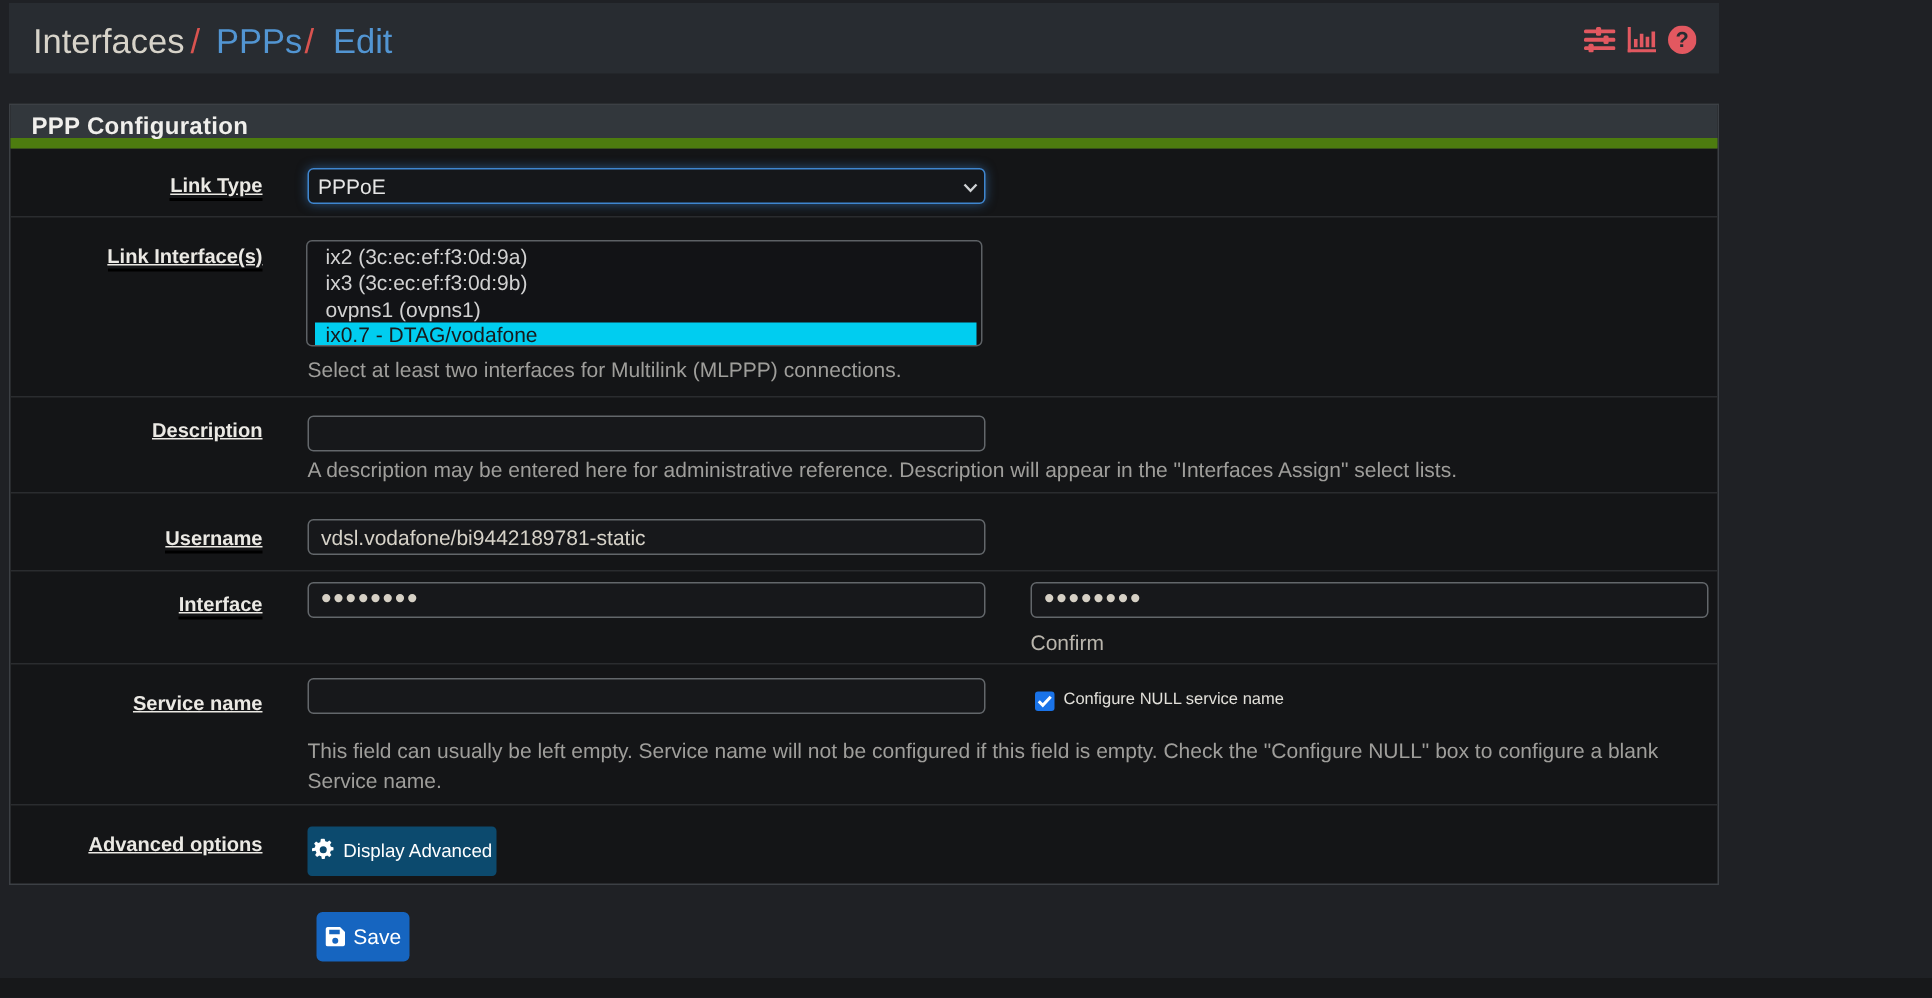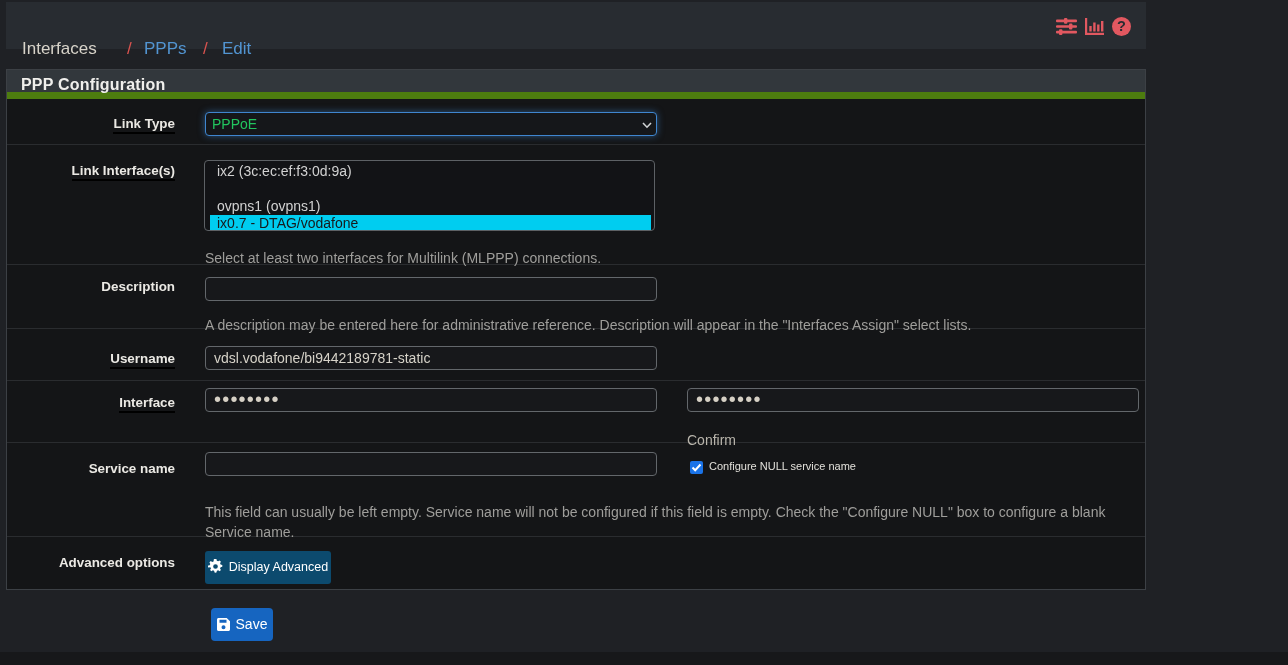--- a/index.html
+++ b/index.html
@@ -1,38 +1,38 @@
 <!DOCTYPE html>
 <html><head>
 <meta charset="utf-8">
 <style>
 * { margin:0; padding:0; box-sizing:border-box; }
 html,body { width:1288px; height:665px; background:#1f2125; font-family:"Liberation Sans", sans-serif; overflow:hidden; }
 body { position:relative; }
 
 #topbar { position:absolute; left:6px; top:2px; width:1140px; height:47px; background:#282c31; }
-#crumbs span { position:absolute; top:14px; font-size:17px; line-height:23px; color:#d7d3c9; white-space:nowrap;margin-top:21px; }
+#crumbs span { position:absolute; top:14px; font-size:23px; line-height:23px; color:#d7d3c9; white-space:nowrap; }
 #crumbs .sep { color:#d9534f; }
 #crumbs .lnk { color:#5295d2; }
 .ticon { position:absolute; }
 
 #panel { position:absolute; left:6px; top:69px; width:1140px; height:521px; background:#141517; border:1px solid #3c4045; }
 #phead { height:29px; background:#32373c; border-bottom:7px solid #4d7c0f; color:#f0efec; font-weight:bold; font-size:16px; line-height:29px; padding-left:14px; letter-spacing:0.2px; }
 #pbody { position:relative; height:490px; }
 
 .sep-line { position:absolute; left:0; width:1138px; height:1px; background:#2a2c2f; }
 
-.lbl { position:absolute; left:0; width:168px; text-align:right; font-weight:bold; font-size:13.4px; color:#ebe9e4; white-space:nowrap; }
+.lbl { position:absolute; left:0; width:168px; text-align:right; font-weight:bold; font-size:13.4px; color:#ebe9e4; white-space:nowrap;text-decoration:underline; }
 .req span { border-bottom:2px solid #000; padding-bottom:1px; }
 
 .dots { font-size:20px; letter-spacing:1.2px; color:#d6d0c5; position:relative; top:-1px; }
 .inp { position:absolute; height:24px; background:#17181b; border:1px solid #63676b; border-radius:4px; color:#d6d2c8; font-size:14px; line-height:22px; padding:0 8px; white-space:nowrap; }
-.help { position:absolute; font-size:14px; color:#9f9e9b; white-space:nowrap;margin-top:12px; }
+.help { position:absolute; font-size:14px; color:#9f9e9b; white-space:nowrap; }
 
-#sel { position:absolute; left:198px; top:13px; width:452px; height:24px; background:#15171a; border:1px solid #3f86cf; border-radius:4px; box-shadow:0 0 7px rgba(62,134,210,0.55); color:#22c55e; font-size:14px; line-height:22px; padding:0 6px; }
+#sel { position:absolute; left:198px; top:13px; width:452px; height:24px; background:#15171a; border:1px solid #3f86cf; border-radius:4px; box-shadow:0 0 7px rgba(62,134,210,0.55); color:#e5e5e5; font-size:14px; line-height:22px; padding:0 6px; }
 #sel svg { position:absolute; right:4px; top:7px; }
 
 #listbox { position:absolute; left:197px; top:61px; width:451px; height:71px; background:#121316; border:1px solid #5d6165; border-radius:4px; overflow:hidden;padding-left:28px; }
 .opt { position:absolute; left:5px; right:3px; height:17px; font-size:14px; color:#d2d2d2; line-height:17px; padding-left:7px; white-space:nowrap; }
 .opt.on { background:#00cdf0; color:#17191b; }
 
 .cb { position:absolute; width:13px; height:13px; background:#1a73e8; border-radius:2px; }
 .cb svg { position:absolute; left:1px; top:2px; }
 
 #btn-adv { position:absolute; left:198px; top:452px; width:126px; height:33px; background:#0c4a6e; border-radius:3px; color:#fff; font-size:12.5px; line-height:33px; text-align:center; }
@@ -99,20 +99,21 @@
     <div class="lbl req" style="top:17px"><span>Link Type</span></div>
     <div id="sel">PPPoE
       <svg width="10" height="10" viewBox="0 0 10 10">
           <polyline points="1,3 5,7.2 9,3" fill="none" stroke="#cfd2d4" stroke-width="1.6"></polyline>
         </svg>
     </div>
 
     <div class="lbl req" style="top:64px"><span>Link Interface(s)</span></div>
     <div id="listbox">
       <div class="opt" style="top:2px">ix2 (3c:ec:ef:f3:0d:9a)</div>
+      <div class="opt" style="top:19.3px">ix3 (3c:ec:ef:f3:0d:9b)</div>
       <div class="opt" style="top:36.6px">ovpns1 (ovpns1)</div>
       <div class="opt on" style="top:53.9px; height:19px">ix0.7 - DTAG/vodafone</div>
     </div>
     <div class="help" style="left:198px; top:139px">Select at least two interfaces for Multilink (MLPPP) connections.</div>
 
     <div class="lbl" style="top:180px">Description</div>
     <div class="inp" style="left:198px; top:178px; width:452px"></div>
     <div class="help" style="left:198px; top:206px">A description may be entered here for administrative reference. Description will appear in the "Interfaces Assign" select lists.</div>
 
     <div class="lbl req" style="top:252px"><span>Username</span></div>

